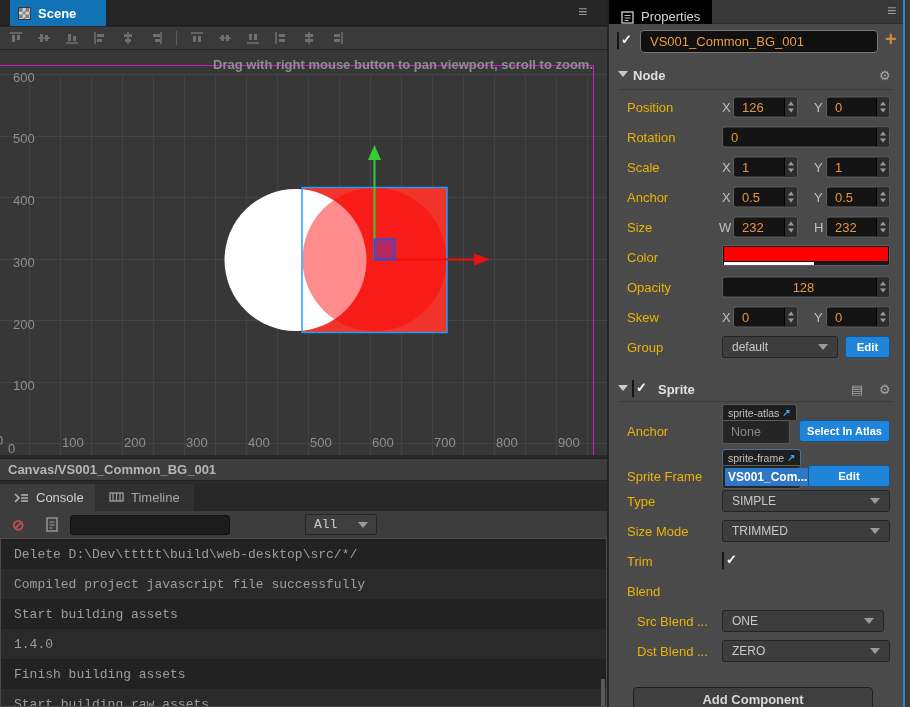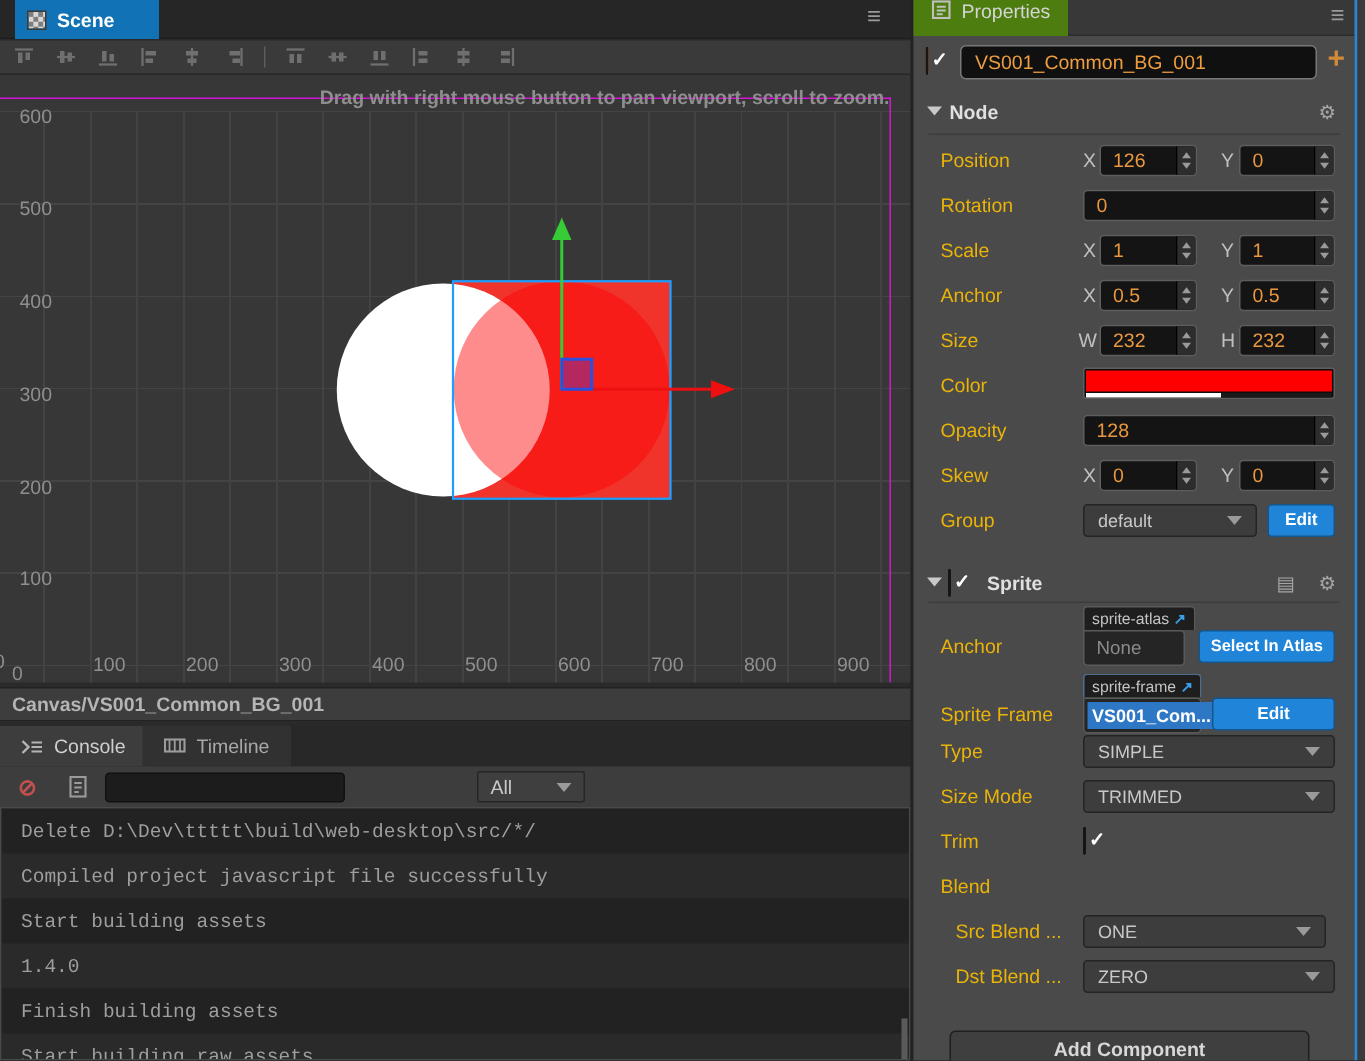--- a/index.html
+++ b/index.html
@@ -45,40 +45,40 @@
   .ctab.active { background:#3d3d3d; }
   .ctab.inactive { background:#313131; }
   .ctab .clabel { font-size:13px; color:#cfcfcf; }
   .ctab.inactive .clabel { color:#a8a8a8; }
   .console-toolbar { position:absolute; left:0; top:511px; width:100%; height:27px; background:#3d3d3d;
     display:flex; align-items:center; }
   .ban-icon { color:#c05050; font-size:15px; font-weight:bold; margin-left:12px; }
   .search-box { position:absolute; left:70px; top:3.5px; width:160px; height:20px; background:#1c1c1c;
     border:1px solid #111; border-radius:3px; color:#ccc; font-size:12px; padding:0 6px; }
   .mono { font-family:"Liberation Mono", monospace; }
-  .filter-dd { position:absolute; left:318px; top:3px; width:72px; height:21px; background:#3f3f3f;
+  .filter-dd { position:absolute; left:305px; top:3px; width:72px; height:21px; background:#3f3f3f;
     border:1px solid #262626; border-radius:2px; display:flex; align-items:center; justify-content:space-between;
-    padding:0 8px; color:#c9c9c9; font-size:13px; }
+    padding:0 8px; color:#c9c9c9; font-size:13px;font-family:Liberation Mono, monospace; }
   .tri-down { width:0; height:0; border-left:5px solid transparent; border-right:5px solid transparent; border-top:6px solid #9a9a9a; }
   #log-area { position:absolute; left:0; top:538px; width:607px; height:169px; background:#242424;
     border:1px solid #4a4a4a; overflow:hidden; }
   .log-row { width:100%; height:30px; display:flex; align-items:center; padding-left:13px;
     color:#9e9e9e; font-size:13px; }
   .log-row:nth-child(odd) { background:#222222; }
   .log-row:nth-child(even) { background:#2a2a2a; }
   .scroll-thumb { position:absolute; right:1px; top:140px; width:4px; height:28px; background:#5a5a5a; }
 
   
   #right { position:absolute; left:609px; top:0; width:294px; height:707px; background:#4a4a4a; }
   #divider { position:absolute; left:607px; top:0; width:2px; height:707px; background:#232323; }
   #blue-edge { position:absolute; left:903px; top:0; width:2px; height:707px; background:#2e86d1; }
   #edge-dark { position:absolute; left:905px; top:0; width:5px; height:707px; background:#3a3a3a; }
 
   .props-tabbar { position:absolute; left:0; top:0; width:100%; height:24px; background:#383838; border-bottom:1px solid #2d2d2d; }
-  .props-tab { position:absolute; left:0; top:0; height:24px; background:#4d7c0f; display:flex; align-items:flex-start; gap:7px; padding:0 12px; }
+  .props-tab { position:absolute; left:0; top:0; height:24px; background:#000000; display:flex; align-items:flex-end; gap:7px; padding:0 12px; }
   .props-tab .tlabel { color:#d5d5d5; font-size:13px; }
 
   .prow { position:absolute; left:0; width:100%; height:30px; }
   .plabel { position:absolute; left:18px; top:50%; transform:translateY(-50%); color:#eab308; font-size:13px; }
   .axis-letter { position:absolute; top:50%; transform:translateY(-50%); color:#c0c0c0; font-size:13px; }
 
   .num-field { position:absolute; top:50%; transform:translateY(-50%); height:21px; background:#141414;
     border:1px solid #5e5e5e; border-radius:3px; display:flex; align-items:center; }
   .num-field .val { flex:1; color:#e9973e; font-size:13px; padding-left:8px; overflow:hidden; }
   .stepper { width:13px; height:100%; background:#2d2d2d; border-left:1px solid #000; border-radius:0 2px 2px 0;
@@ -424,21 +424,21 @@
         <div class="color-main"></div>
         <div class="alpha-track">
             <div class="alpha-fill"></div>
           </div>
       </div>
     </div>
 
     
     <div class="prow" style="top:272px;">
       <span class="plabel">Opacity</span>
-      <div class="num-field" style="left:113px; width:168px;">
+      <div class="num-field" style="left:113px; width:168px;text-align:center;">
         <span class="val">128</span>
         <span class="stepper">
             <span class="stp-up"></span>
             <span class="stp-dn"></span>
           </span>
       </div>
     </div>
 
     
     <div class="prow" style="top:302px;">

